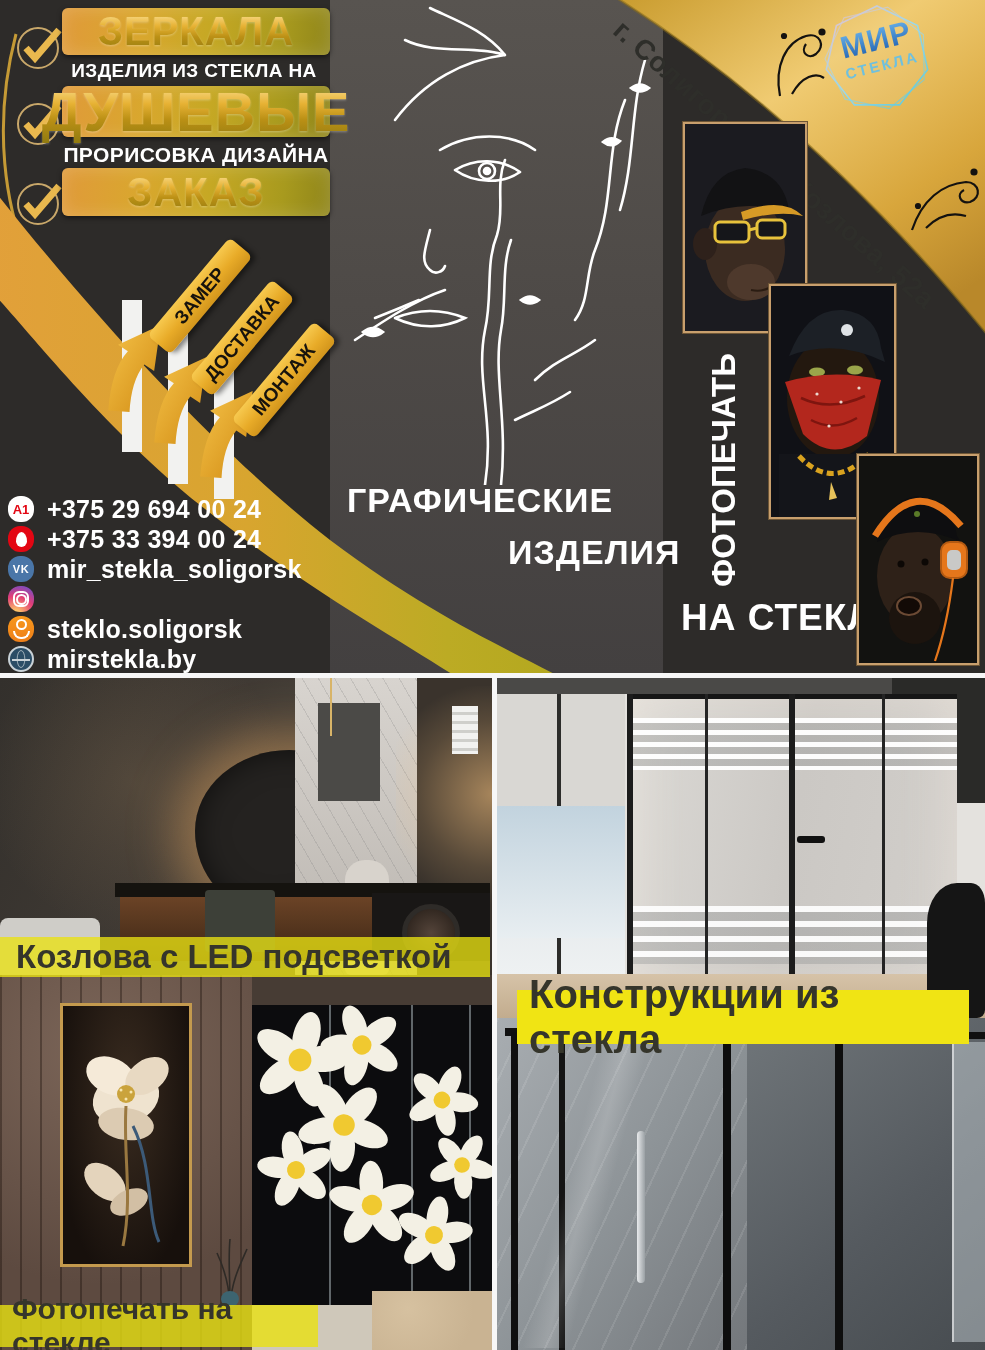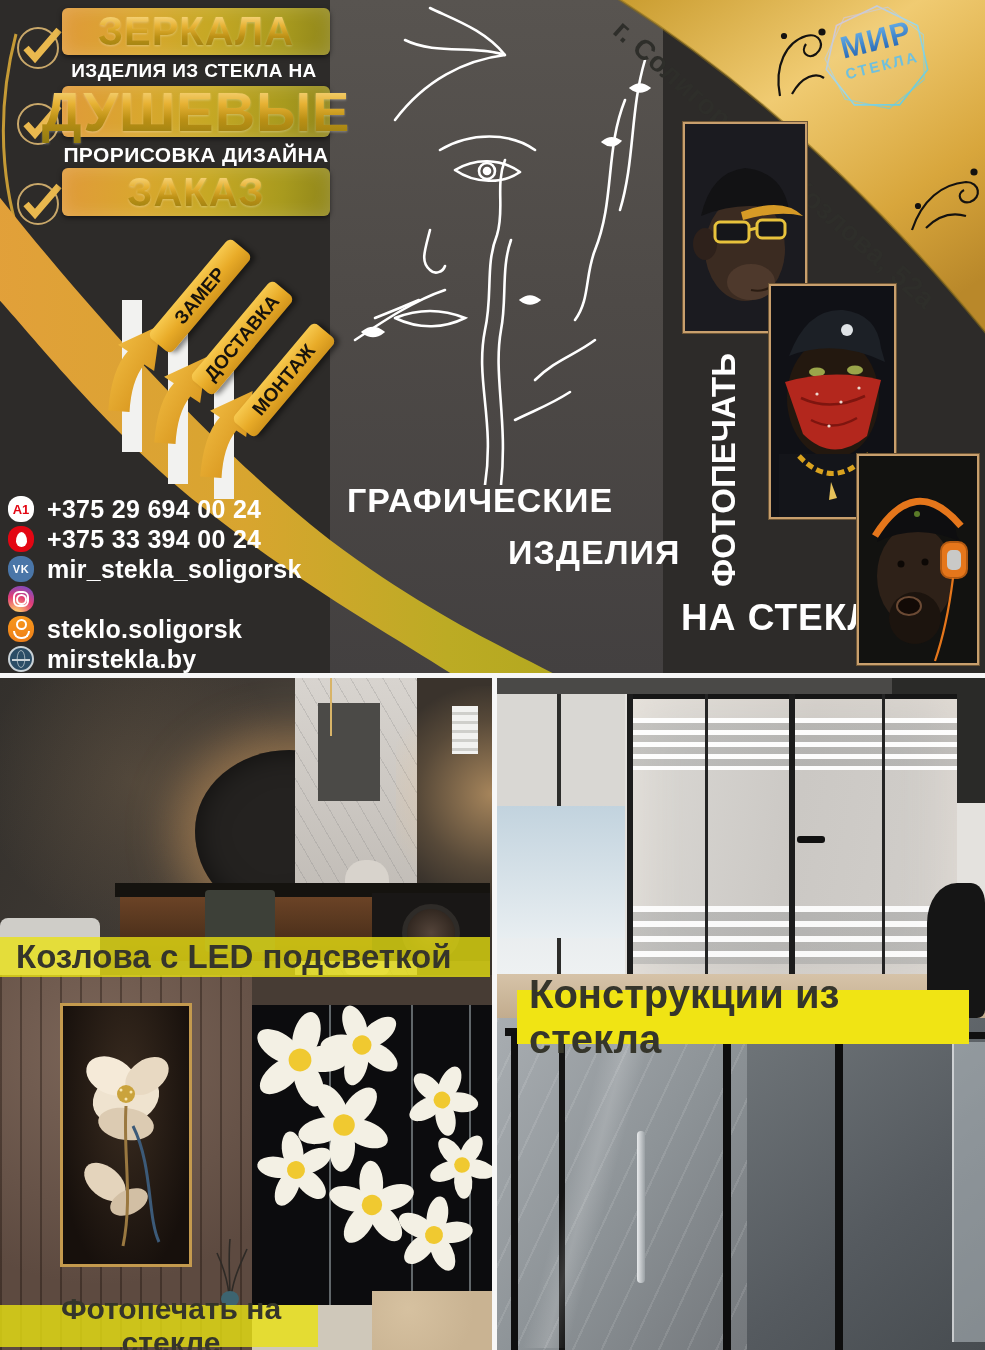--- a/index.html
+++ b/index.html
@@ -75,21 +75,21 @@
   
   .bottom-section{position:absolute;left:0;top:673px;width:985px;height:677px;background:#f7f7f7;}
   .photo{position:absolute;overflow:hidden;}
   .hint{position:absolute;}
   .caption{position:absolute;display:flex;align-items:center;font-weight:800;color:#35352b;}
   .cap-led{left:0;top:937px;width:490px;height:40px;background:rgba(233,225,18,.78);
       font-size:33px;padding-left:16px;box-sizing:border-box;}
   .cap-constr{left:497px;top:990px;width:452px;height:54px;background:#f0e414;
       font-size:40px;padding-left:12px;box-sizing:border-box;margin-left:20px;}
   .cap-foto{left:0;top:1305px;width:318px;height:42px;background:rgba(233,225,18,.80);
-      font-size:30px;padding-left:24px;box-sizing:border-box;text-align:center;}
+      font-size:30px;padding-left:12px;box-sizing:border-box;}
 </style>
 </head>
 <body>
 
 <div id="poster">
 
   <div class="top-section">
     <div class="center-col"></div>
 
     <svg class="overlay" width="985" height="673" viewBox="0 0 985 673">

